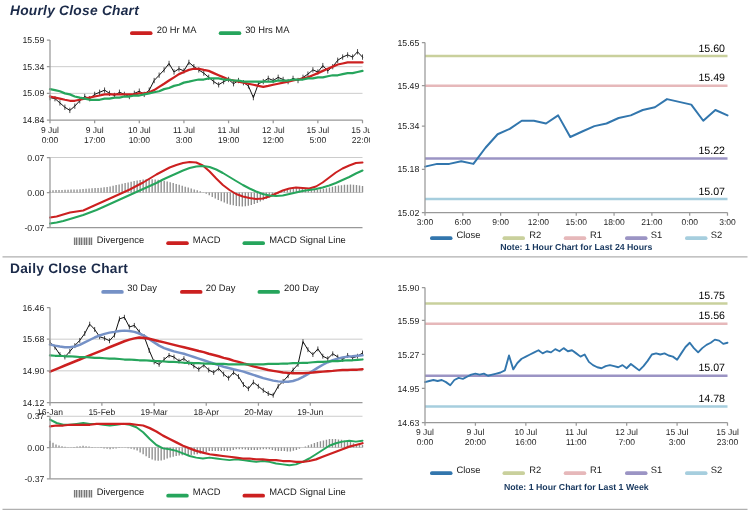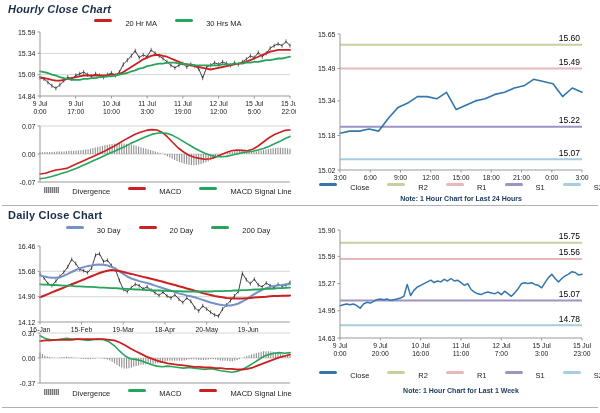--- a/index.html
+++ b/index.html
@@ -1,20 +1,20 @@
 <!DOCTYPE html>
 <html><head>
 <meta charset="utf-8">
 <style>
   html,body{margin:0;padding:0;}
   body{width:600px;height:413px;background:#ffffff;font-family:"Liberation Sans",sans-serif;position:relative;overflow:hidden;}
   .abs{position:absolute;}
   .title{font-size:11px;font-weight:bold;color:#1c2b4a;letter-spacing:.2px;}
   .legend{display:flex;justify-content:center;align-items:center;gap:18px;font-size:7.5px;color:#1a1a1a;}
-  .legend .item{display:flex;align-items:flex-start;gap:13px;white-space:nowrap;}
+  .legend .item{display:flex;align-items:flex-end;gap:3px;white-space:nowrap;}
   .legend .sw{display:inline-block;width:18px;height:3px;border-radius:1.5px;}
   .legend .sw.bar{width:15px;height:6px;border-radius:0;background-image:repeating-linear-gradient(90deg,#777 0 1px,#c9c9c9 1px 2px);}
   .note{font-size:7px;font-weight:bold;color:#17375e;text-align:center;}
   .divider{position:absolute;left:2px;right:2px;border-top:1px solid #b0b0b0;height:0;}
   svg{display:block;}
   svg text{font-family:"Liberation Sans",sans-serif;}
 </style>
 </head>
 <body>
 

